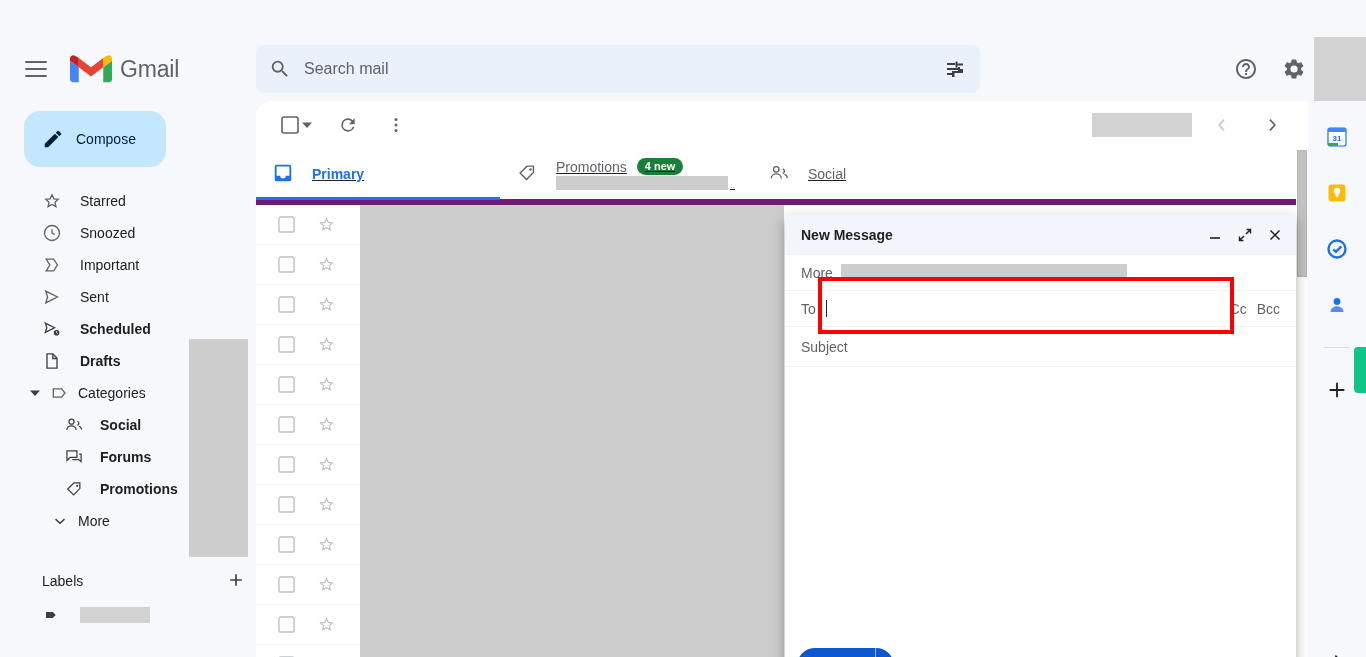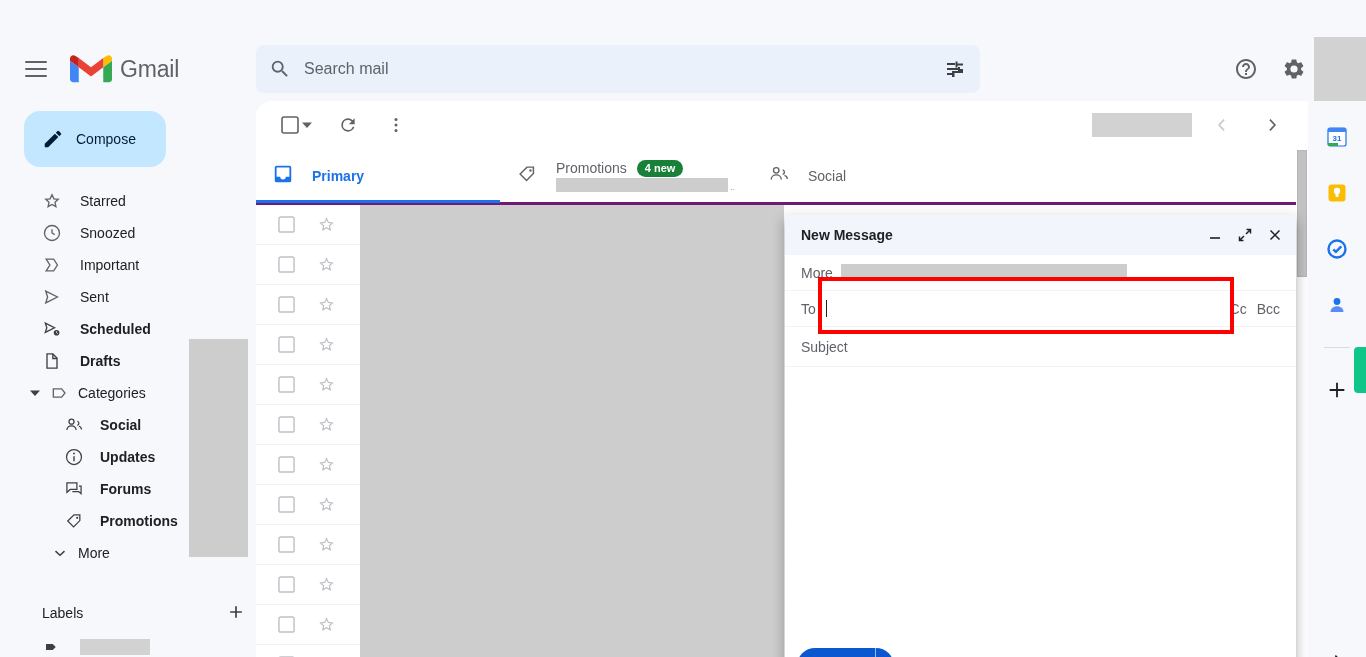--- a/index.html
+++ b/index.html
@@ -107,21 +107,21 @@
     position: absolute; left: 256px; top: 64px; width: 1052px; height: 593px;
     background: #ffffff; border-radius: 16px 0 0 0; overflow: hidden;
   }
   .listtoolbar { height: 48px; display: flex; align-items: center; padding-left: 14px; gap: 2px; position: relative; }
   .tbtn { width: 40px; height: 40px; border-radius: 50%; display:flex; align-items:center; justify-content:center; cursor:pointer; }
   .selectall { display: flex; align-items: center; cursor: pointer; }
   .pagination { position: absolute; right: 16px; display: flex; align-items: center; gap: 10px; }
   .page-redact { width: 100px; height: 24px; background: #d2d2d2; }
   .pagebtn { width: 40px; height: 40px; border-radius:50%; display:flex; align-items:center; justify-content:center; cursor:pointer; }
 
-  .tabs { height: 56px; display: flex; position: relative; border-bottom: 3px solid #701a75; }
+  .tabs { height: 56px; display: flex; position: relative; border-bottom: 6px solid #701a75; text-decoration: underline; }
   .tab {
     display: flex; align-items: center; gap: 18px; cursor: pointer;
     padding: 0 16px; position: relative; font-size: 14px; color: #5f6368;
   }
   .tab.active { color: #1a73e8; font-weight: bold; }
   .tab.active::after {
     content: ""; position: absolute; left: 0; right: 0; bottom: -1px; height: 3px; background: #1a73e8;
   }
   .tab-text { display: flex; flex-direction: column; gap: 1px; }
   .tab-title-row { display: flex; align-items: center; gap: 10px; }
@@ -371,30 +371,20 @@
         <span class="navicon">
           <svg width="20" height="20" viewBox="0 0 24 24">
               <circle cx="9" cy="8" r="3" fill="none" stroke="#3c4043" stroke-width="1.5"></circle>
               <path fill="none" stroke="#3c4043" stroke-width="1.5" d="M3.5 18c0-3 2.5-5 5.5-5s5.5 2 5.5 5"></path>
               <path fill="none" stroke="#3c4043" stroke-width="1.5" d="M16 7.5a2.6 2.6 0 0 1 0 5M18 13.5c1.9.6 3 2 3 4"></path>
             </svg>
         </span>
         <span class="navlabel">Social</span>
       </div>
 
-      <div class="navitem sub bold">
-        <span class="navicon">
-          <svg width="20" height="20" viewBox="0 0 24 24">
-              <circle cx="12" cy="12" r="9" fill="none" stroke="#3c4043" stroke-width="1.5"></circle>
-              <path stroke="#3c4043" stroke-width="1.7" d="M12 11v6"></path>
-              <circle cx="12" cy="7.8" r="1.1" fill="#3c4043"></circle>
-            </svg>
-        </span>
-        <span class="navlabel">Updates</span>
-      </div>
 
       <div class="navitem sub bold">
         <span class="navicon">
           <svg width="20" height="20" viewBox="0 0 24 24">
               <path fill="none" stroke="#3c4043" stroke-width="1.5" d="M3.5 4.5h12v8h-8l-4 3.5z"></path>
               <path fill="none" stroke="#3c4043" stroke-width="1.5" d="M18 8.5h2.5v9l-3-2.5H10"></path>
             </svg>
         </span>
         <span class="navlabel">Forums</span>
       </div>

